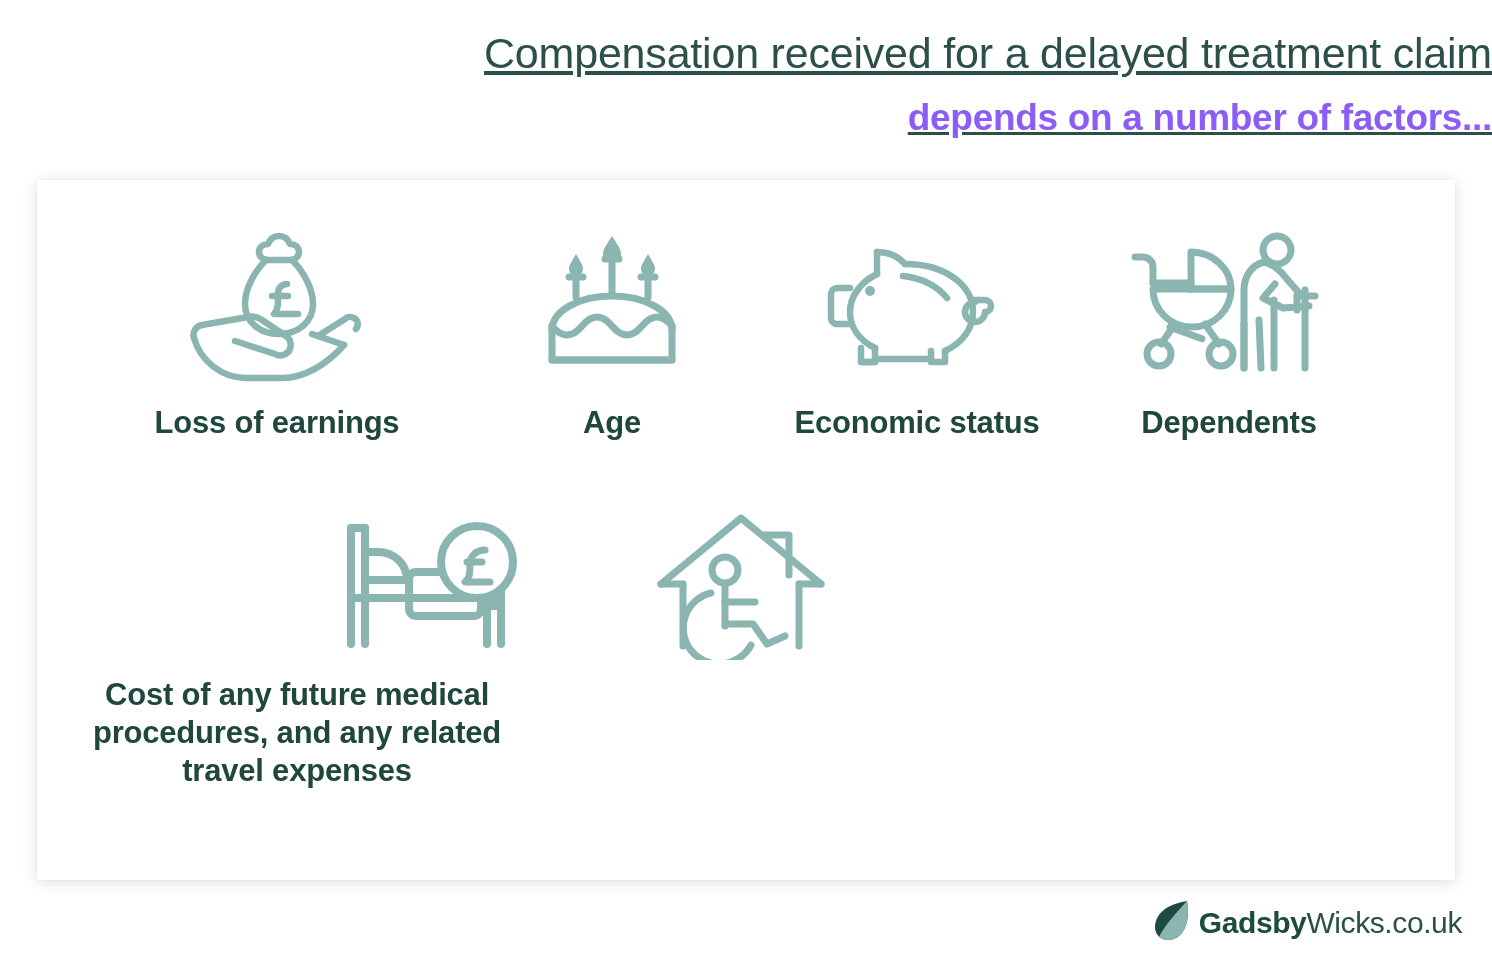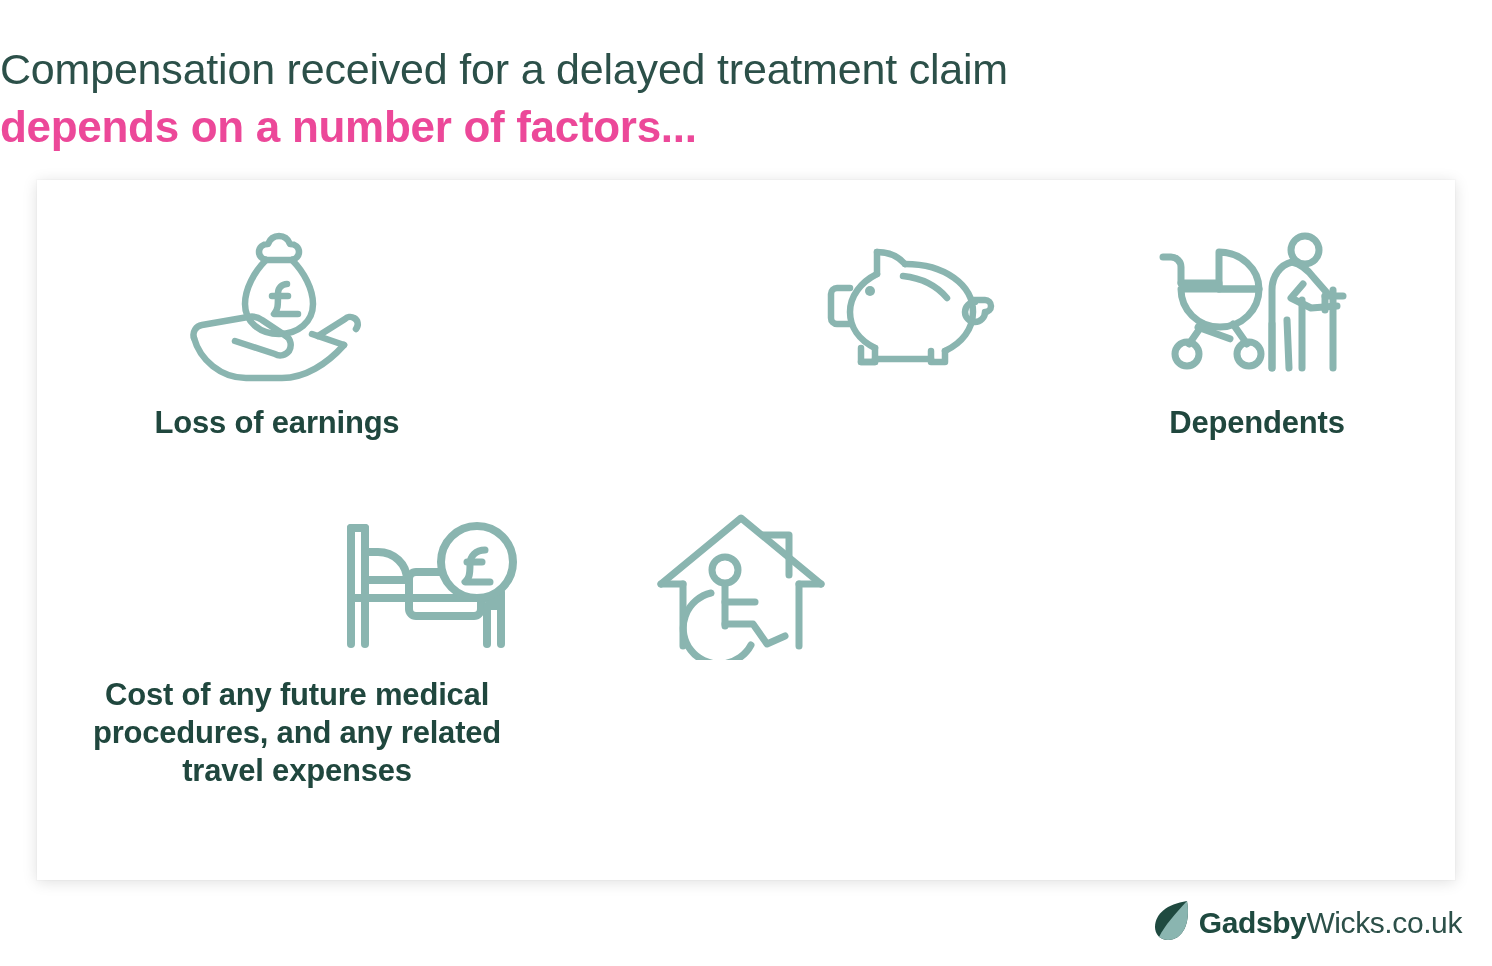--- a/index.html
+++ b/index.html
@@ -12,38 +12,39 @@
     height: 966px;
     font-family: "Liberation Sans", sans-serif;
     color: #2c5049;
     overflow: hidden;
     position: relative;
   }
 
   
   .title-block {
     width: 100%;
-    padding-top: 44px;
-    text-align: left;
+    padding-top: 28px;
+    text-align: right;
+    text-decoration: underline;
   }
   .title-line-1 {
     font-size: 43px;
     font-weight: 400;
     color: #2c5049;
     letter-spacing: -0.2px;
     line-height: 1.18;
     white-space: nowrap;
   }
   .title-line-2 {
-    font-size: 44px;
+    font-size: 37px;
     font-weight: 700;
-    color: #ec4899;
+    color: #8b5cf6;
     letter-spacing: -0.3px;
     line-height: 1.18;
-    margin-top: 6px;
+    margin-top: 17px;
     white-space: nowrap;
   }
 
   
   .card {
     position: absolute;
     left: 37px;
     top: 180px;
     width: 1418px;
     height: 700px;
@@ -87,21 +88,21 @@
   .row1 .icon-wrap { height: 160px; }
   .row1 .cell-label { font-size: 31px; }
 
   
   .row2 .icon-wrap { height: 150px; }
   .row2 .cell-label { font-size: 31px; }
 
   .r1c1 { left: 40px;   top: 48px;  width: 400px; }
   .r1c2 { left: 430px;  top: 48px;  width: 290px; }
   .r1c3 { left: 715px;  top: 48px;  width: 330px; }
-  .r1c4 { left: 1060px; top: 48px;  width: 320px; }
+  .r1c4 { left: 1032px; top: 48px;  width: 320px; }
 
   .r2c1 { left: 30px;   top: 330px; width: 460px; align-items: flex-end; }
   .r2c2 { left: 505px;  top: 330px; width: 400px; }
   .r2c3 { left: 935px;  top: 330px; width: 400px; }
 
   
   .logo {
     position: absolute;
     right: 30px;
     bottom: 18px;
@@ -151,20 +152,45 @@
 
           <path d="M106 108c5 3 6 10 3 15-3 4-9 6-14 3l-40-13"></path>
 
           <path d="M164 117l-32-11"></path>
           <path d="M176 101c3-4 2-9-2-11-3-2-7-1-9 1l-27 17"></path>
         </svg>
       </div>
       <div class="cell-label">Loss of earnings</div>
     </div>
 
+    <div class="cell row1 r1c2">
+      <div class="icon-wrap">
+        <svg width="165" height="160" viewBox="0 0 165 160" fill="none" stroke="#8ab5b0" stroke-width="7" stroke-linecap="round" stroke-linejoin="round">
+
+          <path d="M82 8c5 8 9 13 9 18a9 9 0 0 1-18 0c0-5 4-10 9-18z" fill="#8ab5b0" stroke="none"></path>
+          <path d="M46 26c4 7 7 11 7 15a7 7 0 0 1-14 0c0-4 3-8 7-15z" fill="#8ab5b0" stroke="none"></path>
+          <path d="M118 26c4 7 7 11 7 15a7 7 0 0 1-14 0c0-4 3-8 7-15z" fill="#8ab5b0" stroke="none"></path>
+
+          <path d="M82 31v36"></path>
+          <path d="M75 31h14"></path>
+          <path d="M46 49v20"></path>
+          <path d="M39 49h14"></path>
+          <path d="M118 49v20"></path>
+          <path d="M111 49h14"></path>
+
+          <path d="M22 102c0-19 27-34 60-34s60 15 60 34"></path>
+
+          <path d="M22 98c10 12 20 12 30 0s20-12 30 0 20 12 30 0 20-12 30 0"></path>
+
+          <path d="M22 98v34h120V98"></path>
+          <path d="M22 132h120"></path>
+        </svg>
+      </div>
+      <div class="cell-label">Age</div>
+    </div>
 
     <div class="cell row1 r1c3">
       <div class="icon-wrap">
         <svg width="185" height="160" viewBox="0 0 185 160" fill="none" stroke="#8ab5b0" stroke-width="6.5" stroke-linecap="round" stroke-linejoin="round">
 
           <path d="M52 24v22"></path>
           <path d="M52 24c12 0 22 5 28 12"></path>
 
           <path d="M80 36c40 0 68 21 68 48 0 17-11 31-28 39"></path>
           <path d="M52 46c-16 8-27 22-27 38 0 15 9 28 25 36"></path>
@@ -176,20 +202,21 @@
           <path d="M78 48c18 2 34 10 44 22"></path>
 
           <path d="M50 120v14H36v-14"></path>
           <path d="M120 123v11h-14v-11"></path>
           <path d="M50 134h-14"></path>
           <path d="M50 131h56"></path>
 
           <path d="M148 72h12a6 6 0 0 1 0 12 10 10 0 1 1-10-10"></path>
         </svg>
       </div>
+      <div class="cell-label">Economic status</div>
     </div>
 
     <div class="cell row1 r1c4">
       <div class="icon-wrap">
         <svg width="200" height="160" viewBox="0 0 200 160" fill="none" stroke="#8ab5b0" stroke-width="7" stroke-linecap="round" stroke-linejoin="round">
 
           <path d="M6 29h8a10 10 0 0 1 10 10v16"></path>
 
           <path d="M62 24c22 0 40 17 40 37H62z"></path>
 

